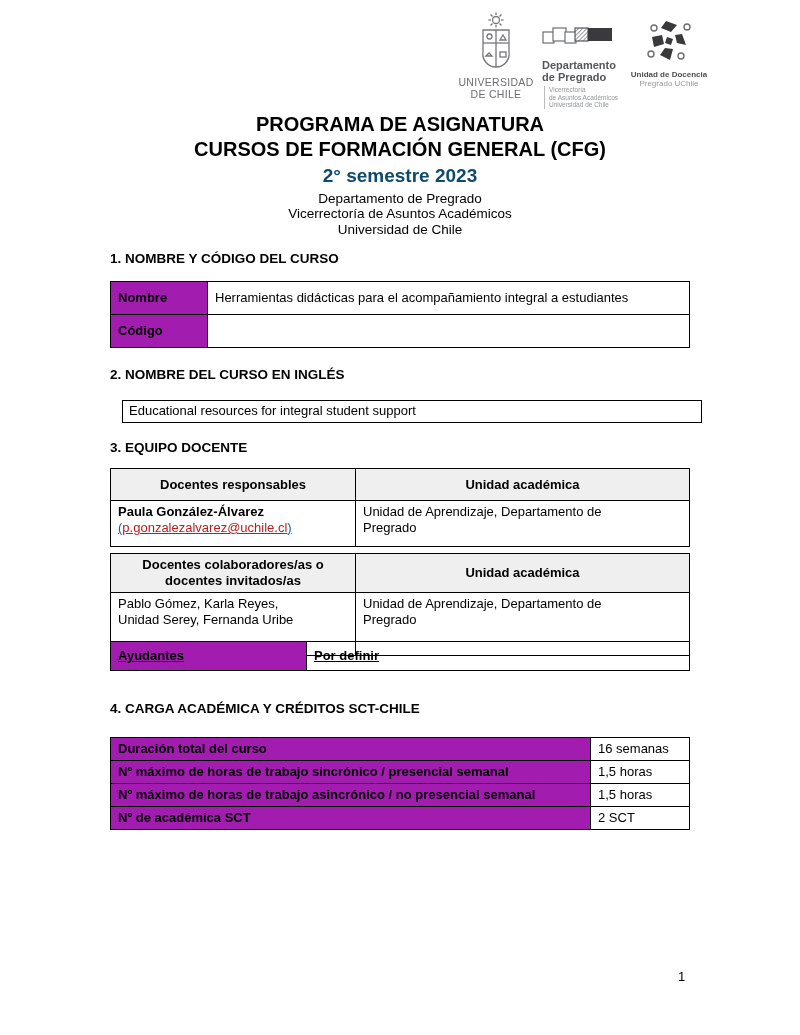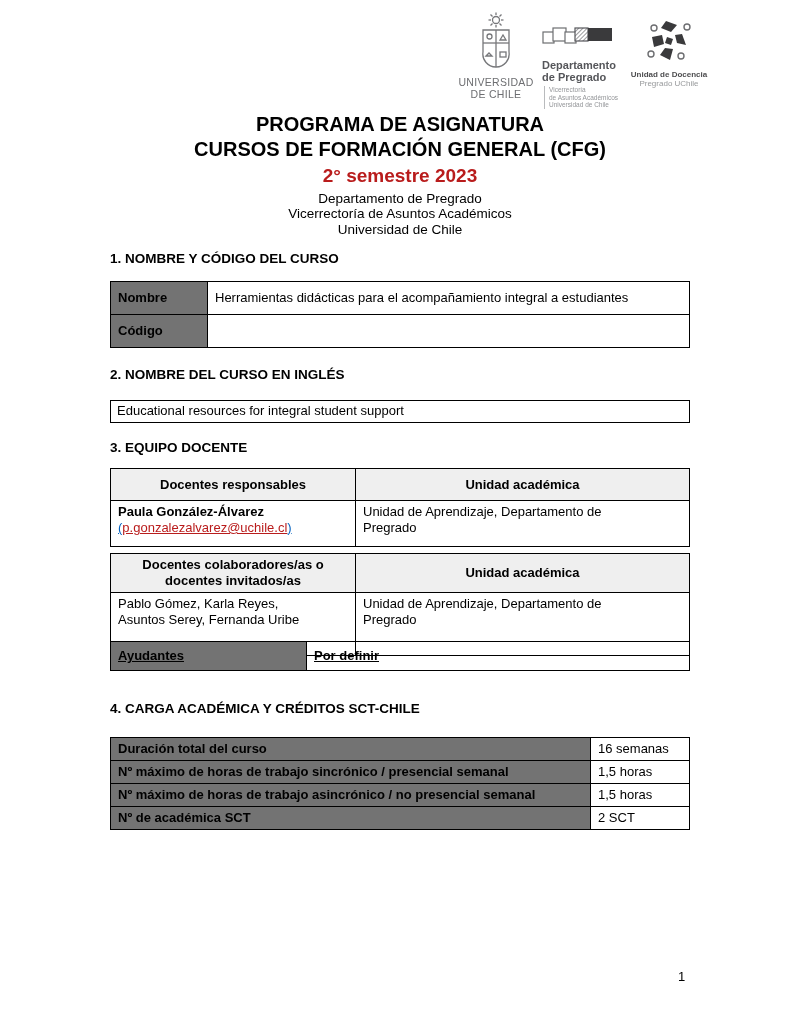--- a/index.html
+++ b/index.html
@@ -17,39 +17,39 @@
   .pg-title { margin-top:9px; font-size:11px; line-height:12px; font-weight:bold; color:#55565a; }
   .pg-sub { margin-top:3px; margin-left:2px; padding-left:4px; border-left:1px solid #b9bbbd;
             font-size:6.5px; line-height:7.5px; color:#939598; }
   .logo-docencia { left:176px; top:8px; width:86px; }
   .doc-title { margin-top:2px; font-size:8px; line-height:9px; font-weight:bold; color:#4d4d4f; }
   .doc-sub { font-size:8px; line-height:9px; color:#97999b; }
 
   
   .titleblock { position:absolute; top:112px; left:0; width:800px; text-align:center; }
   .title-main { font-size:20px; font-weight:bold; line-height:25px; color:#000; }
-  .title-sem { margin-top:3px; font-size:19px; font-weight:bold; line-height:22px; color:#b91c1c; }
+  .title-sem { margin-top:3px; font-size:19px; font-weight:bold; line-height:22px; color:#0c4a6e; }
   .title-sub { font-size:13.5px; line-height:15.3px; color:#000; }
   .title-sub.first { margin-top:4px; }
 
   
   .content { position:absolute; left:110px; top:0; width:580px; }
   .sect-h { position:absolute; left:0; font-size:13.5px; font-weight:bold; white-space:nowrap; }
 
   table.tbl { position:absolute; left:0; width:580px; border-collapse:collapse; table-layout:fixed; }
   table.tbl td { border:1.5px solid #000; font-size:13px; line-height:16px;
                  padding:3px 7px; vertical-align:middle; box-sizing:border-box; word-wrap:break-word; }
-  td.lbl { background:#737373; font-weight:bold; }
+  td.lbl { background:#a21caf; font-weight:bold; }
   td.hdr { background:#efefef; font-weight:bold; text-align:center; }
   .bold { font-weight:bold; }
   .emailline { color:#0563c1; text-decoration:underline; }
   .emailline a { color:#b91c1c; text-decoration:underline; }
 
   .t-s1 { top:281px; } .t-s1 td { height:33px; }
-  .s2-box { position:absolute; left:0; top:400px; width:580px; height:23px; box-sizing:border-box;
+  .s2-box { position:absolute; left:12px; top:400px; width:580px; height:23px; box-sizing:border-box;
             border:1.5px solid #000; font-size:13px; line-height:20px; padding:0 6px; }
   .t-resp  { top:468px; } .t-resp  tr.h td { height:32px; } .t-resp  tr.d td { height:46px; vertical-align:top; }
   .t-colab { top:553px; } .t-colab tr.h td { height:37px; } .t-colab tr.d td { height:63px; vertical-align:top; }
   .t-ayud  { top:641px; } .t-ayud  td { height:29px; font-weight:bold;text-decoration:underline; }
   .t-carga { top:737px; } .t-carga td { height:20px; padding:1px 6px; }
 
   .pagenum { position:absolute; left:678px; top:969px; font-size:13px; }
 </style>
 </head>
 <body>
@@ -197,21 +197,21 @@
           <tr class="h">
         <td class="hdr">
           <div>Docentes colaboradores/as o</div>
           <div>docentes invitados/as</div>
         </td>
         <td class="hdr">Unidad académica</td>
       </tr>
       <tr class="d">
         <td>
           <div>Pablo Gómez, Karla Reyes,</div>
-          <div>Asuntos Serey, Fernanda Uribe</div>
+          <div>Unidad Serey, Fernanda Uribe</div>
         </td>
         <td>
           <div>Unidad de Aprendizaje, Departamento de</div>
           <div>Pregrado</div>
         </td>
       </tr>
     </tbody>
       </table>
 
     <table class="tbl t-ayud">

